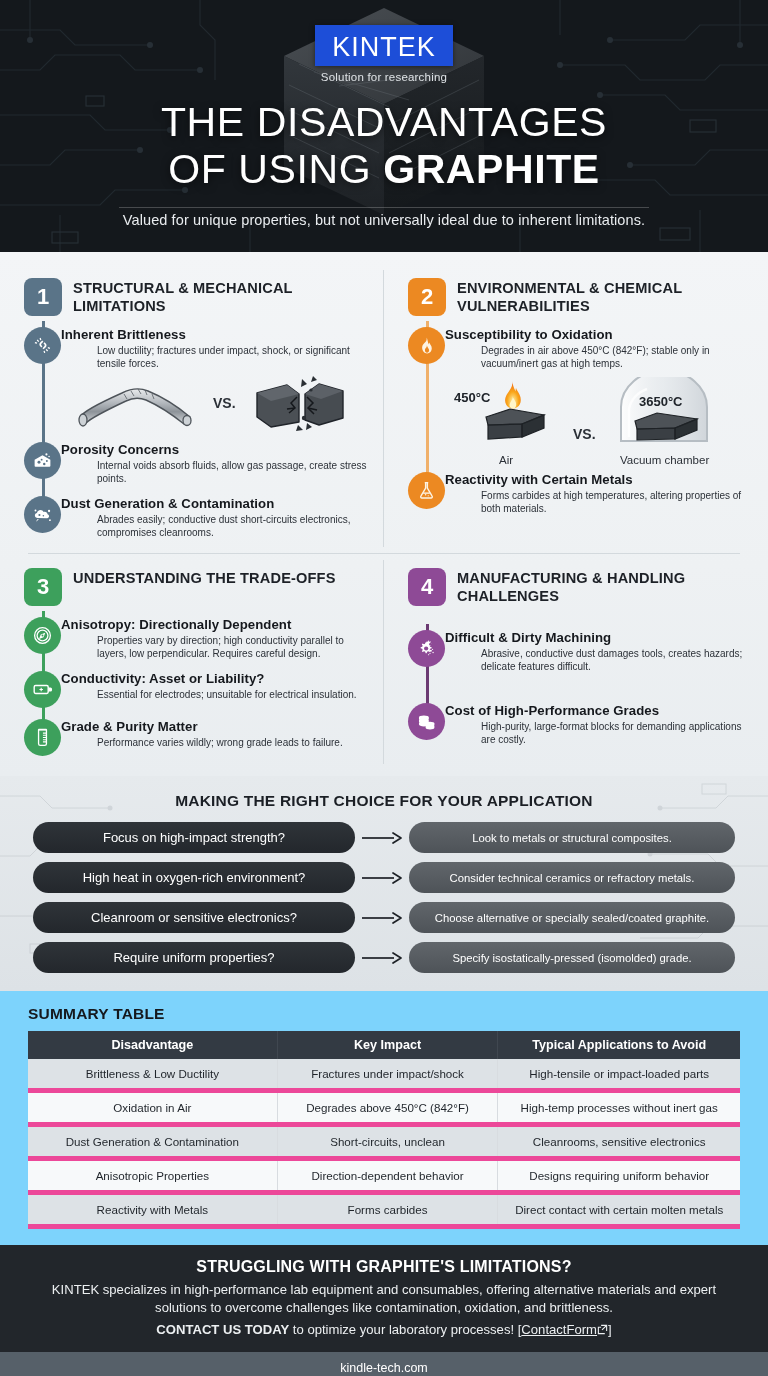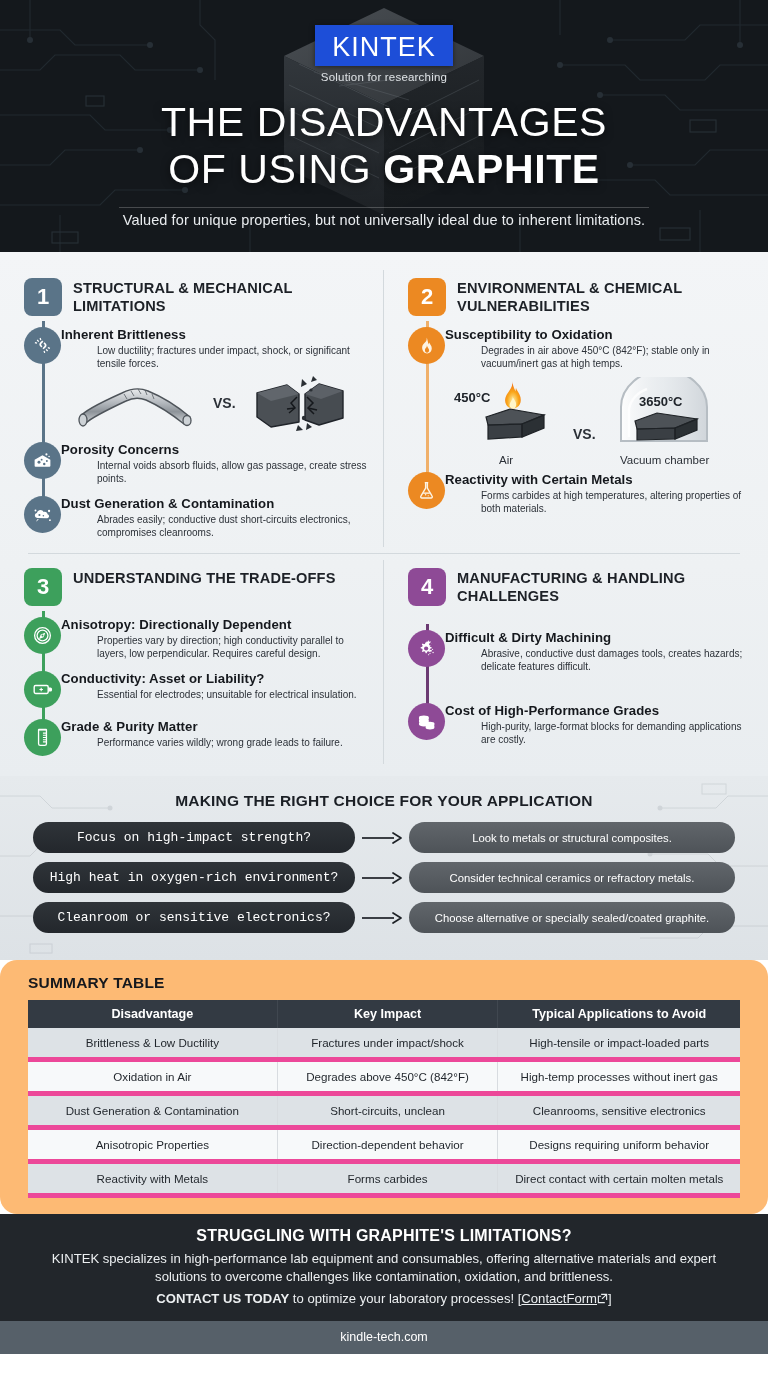--- a/index.html
+++ b/index.html
@@ -157,33 +157,33 @@
   .flow-row {
     display:flex; align-items:center; justify-content:center;
     gap:0; margin:0 auto 9px; width:712px;
     position:relative; z-index:2;
   }
   .q-pill {
     width:322px; height:31px; border-radius:16px;
     background:linear-gradient(180deg,#2f3439 0%,#23272c 100%);
     color:#fff; font-size:13px;
     display:flex; align-items:center; justify-content:center;
-    padding:0 10px;font-family:Liberation Mono, monospace;
+    padding:0 10px;
   }
   .arrow { width:54px; display:flex; align-items:center; justify-content:center; }
   .a-pill {
     width:326px; height:31px; border-radius:16px;
     background:linear-gradient(180deg,#61666b 0%,#4e5358 100%);
     color:#fff; font-size:11.3px;
     display:flex; align-items:center; justify-content:center;
     text-align:center; padding:0 9px;
   }
 
   
-  .table-sec { background:#fdba74; padding:14px 28px 16px;border-radius:17px; }
+  .table-sec { background:#7dd3fc; padding:14px 28px 16px; }
   .tbl-title { font-size:15.5px; font-weight:bold; color:#15181d; margin-bottom:8px; letter-spacing:.2px; }
   table { border-collapse:collapse; width:100%; table-layout:fixed; }
   thead th {
     background:#333a43; color:#fff; font-size:12.6px; font-weight:bold;
     padding:7px 4px; text-align:center;
     border-right:1px solid #52596270;
   }
   thead th:last-child { border-right:none; }
   tbody td {
     font-size:11.6px; color:#1f242a; text-align:center;
@@ -667,20 +667,30 @@
       <div class="q-pill">Cleanroom or sensitive electronics?</div>
       <div class="arrow">
         <svg width="42" height="14" viewBox="0 0 42 14">
             <path d="M1 7 H33" stroke="#1d2126" stroke-width="1.7"></path>
             <path d="M32 2 L40 7 L32 12" fill="none" stroke="#1d2126" stroke-width="1.7" stroke-linejoin="round" stroke-linecap="round"></path>
           </svg>
       </div>
       <div class="a-pill">Choose alternative or specially sealed/coated graphite.</div>
     </div>
 
+    <div class="flow-row" style="margin-bottom:0">
+      <div class="q-pill">Require uniform properties?</div>
+      <div class="arrow">
+        <svg width="42" height="14" viewBox="0 0 42 14">
+            <path d="M1 7 H33" stroke="#1d2126" stroke-width="1.7"></path>
+            <path d="M32 2 L40 7 L32 12" fill="none" stroke="#1d2126" stroke-width="1.7" stroke-linejoin="round" stroke-linecap="round"></path>
+          </svg>
+      </div>
+      <div class="a-pill">Specify isostatically-pressed (isomolded) grade.</div>
+    </div>
   </div>
 
   <div class="table-sec">
     <div class="tbl-title">SUMMARY TABLE</div>
     <table>
       <thead>
         <tr>
           <th style="width:35%">Disadvantage</th>
           <th style="width:31%">Key Impact</th>
           <th style="width:34%">Typical Applications to Avoid</th>

